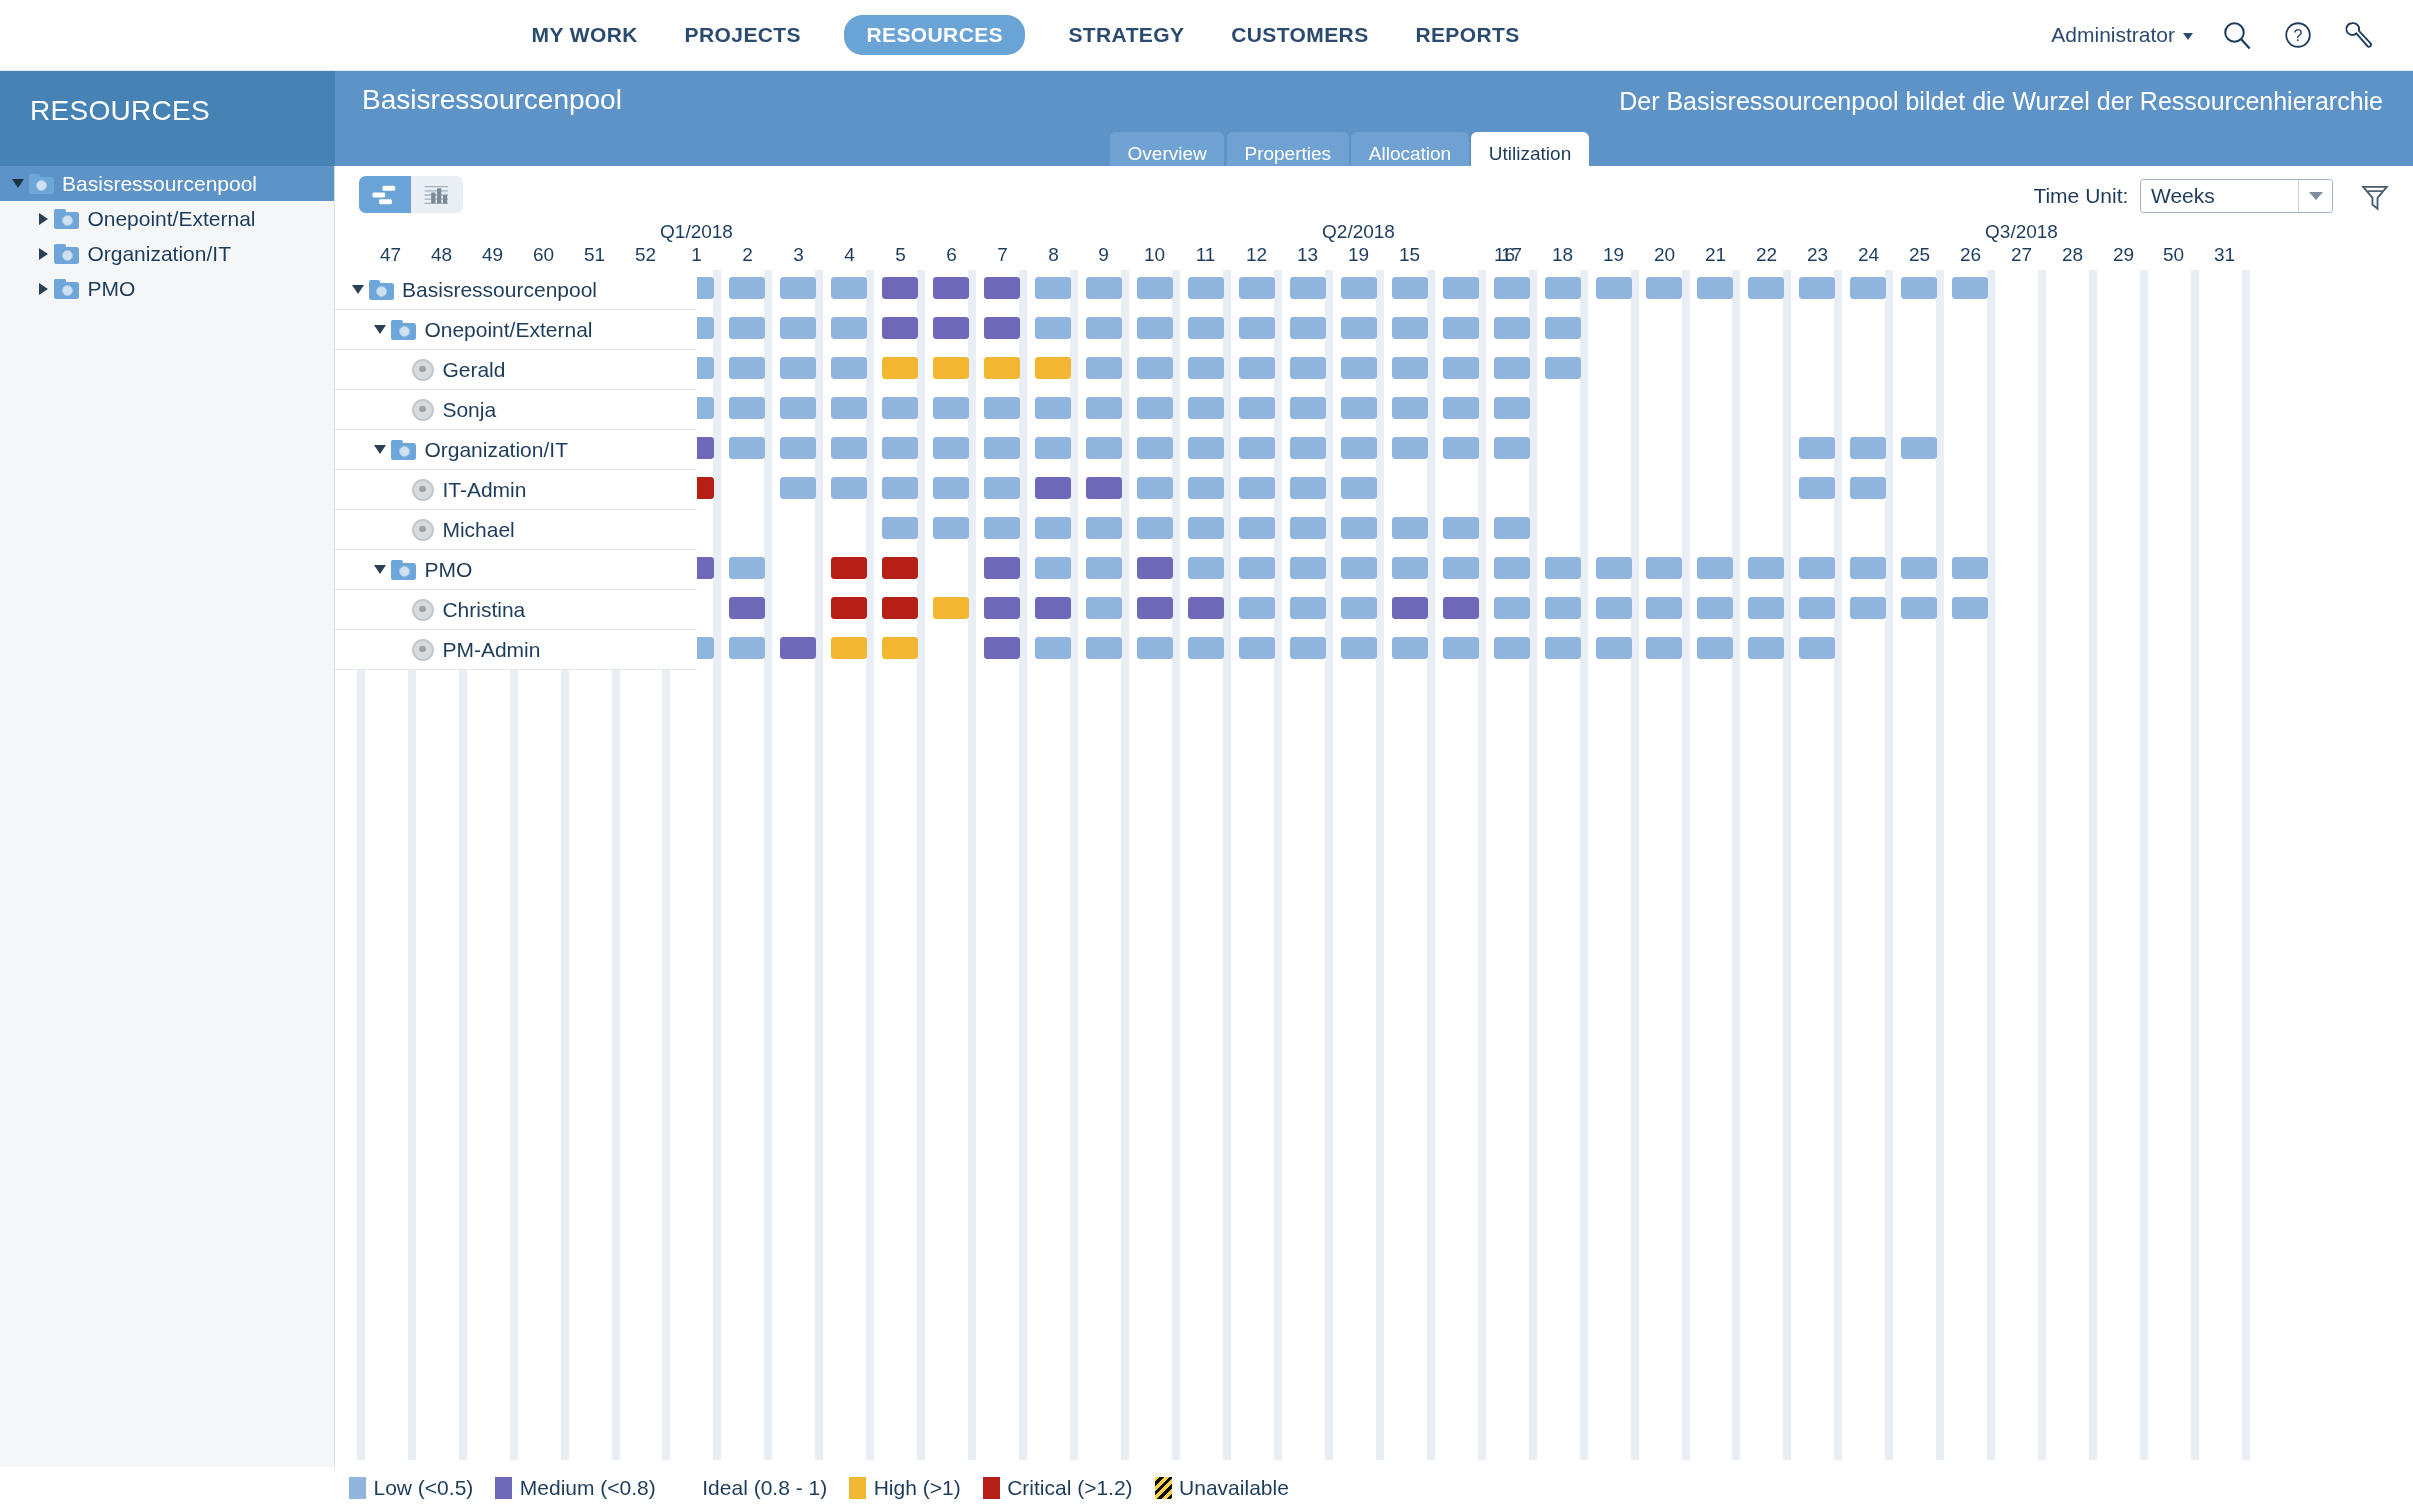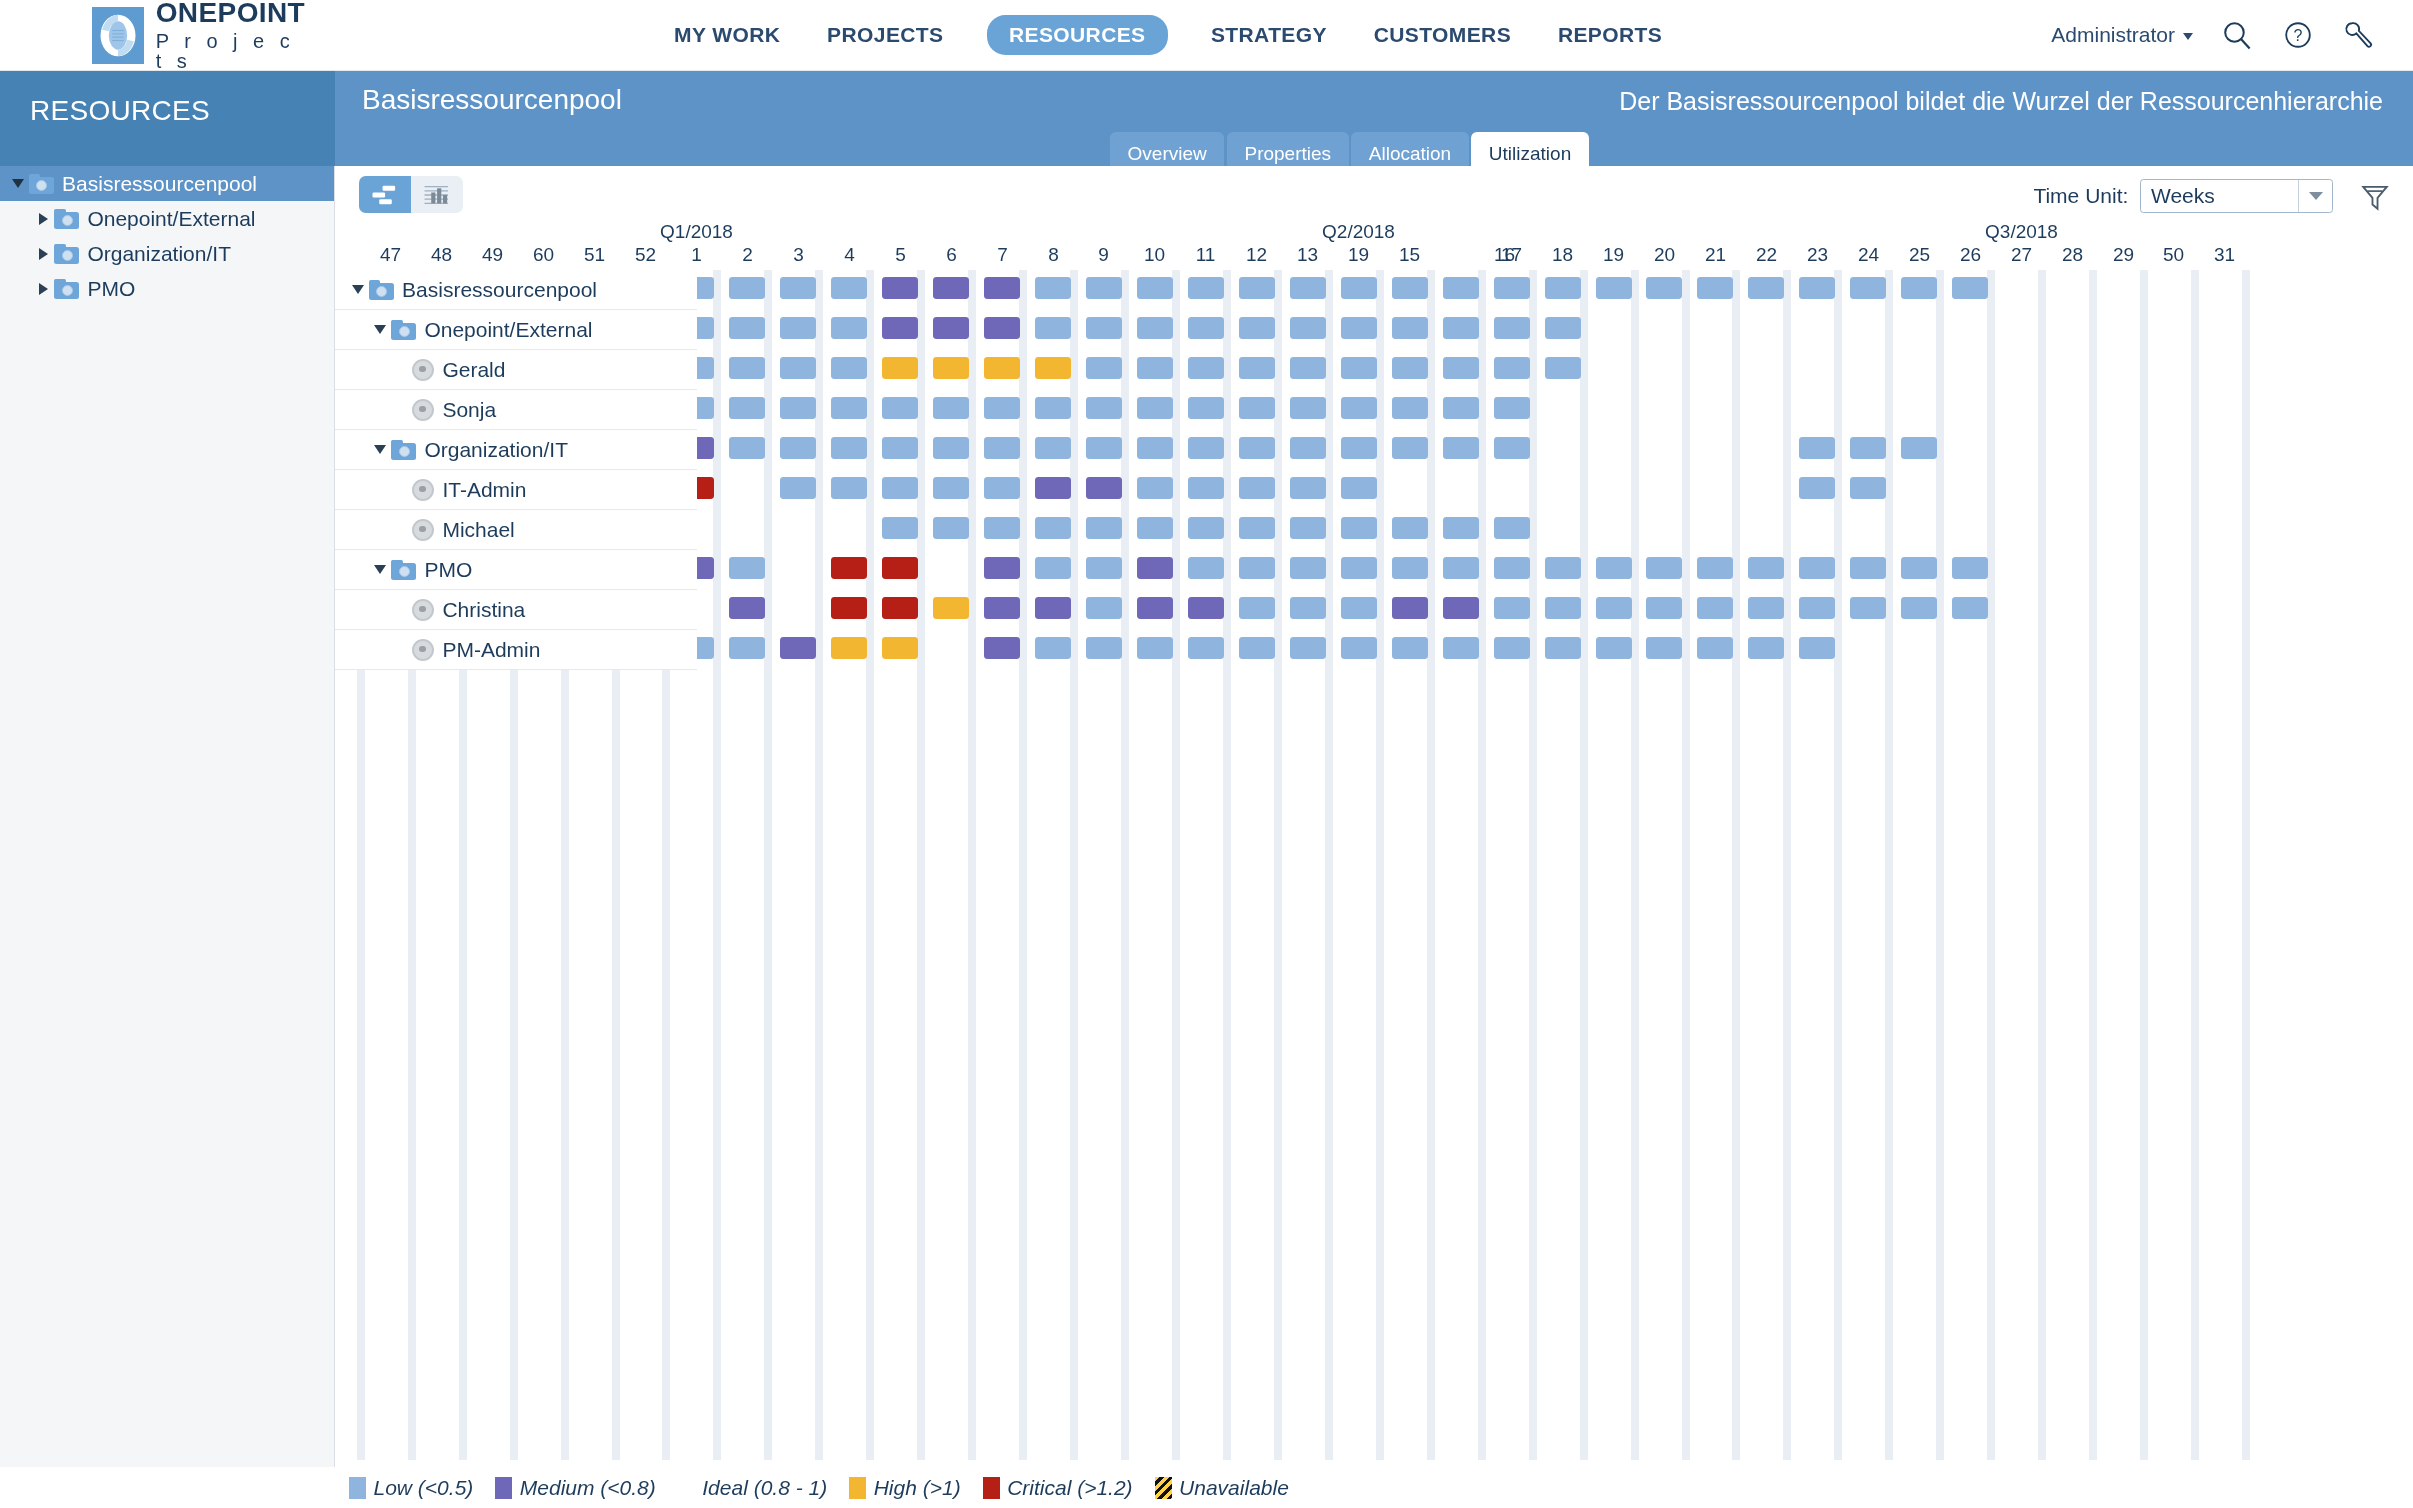--- a/index.html
+++ b/index.html
@@ -136,47 +136,27 @@
     border-bottom:0.8px solid #e4e9ee; background:#ffffff; z-index:3;
   }
   .cell { position:absolute; top:6.7px; height:22px; border-radius:3.4px; z-index:2; }
 
   
   #legend {
     position:absolute; left:-335px; bottom:0px; width:2413px; height:42px;
     display:flex; align-items:center; padding-left:349px; gap:22px;
     background:#ffffff;
   }
-  .lg-item { display:flex; align-items:center; gap:7.5px; font-size:21px; color:#1d3c5c;font-style:italic; }
+  .lg-item { display:flex; align-items:center; gap:7.5px; font-size:21px; color:#1d3c5c; }
   .lg-sw { width:17px; height:22px; flex:none; }
 </style>
 </head>
 <body>
 
 <div id="topnav">
-  <div id="logo">
-    <div class="logo-mark">
-      <svg width="40" height="45" viewBox="0 0 48 54">
-        <ellipse cx="24" cy="27" rx="21" ry="25" fill="#ffffff"></ellipse>
-        <ellipse cx="24" cy="27" rx="11" ry="17" fill="#9fc6e8"></ellipse>
-        <path d="M5 20 A21 25 0 0 1 24 2 L24 10 A13 17 0 0 0 13 22 Z" fill="#bfdcf2"></path>
-        <path d="M43 34 A21 25 0 0 1 24 52 L24 44 A13 17 0 0 0 35 32 Z" fill="#bfdcf2"></path>
-        <g stroke="#7fb0dc" stroke-width="1.4">
-          <line x1="17" y1="21" x2="31" y2="21"></line>
-            <line x1="17" y1="25" x2="31" y2="25"></line>
-          <line x1="17" y1="29" x2="31" y2="29"></line>
-            <line x1="17" y1="33" x2="31" y2="33"></line>
-        </g>
-      </svg>
-    </div>
-    <div class="logo-text">
-      <div class="logo-top">ONEPOINT</div>
-      <div class="logo-sub">P r o j e c t s</div>
-    </div>
-  </div>
 
   <div id="mainmenu">
       <div class="menu-item">MY WORK</div>
       <div class="menu-item">PROJECTS</div>
       <div class="menu-item active">RESOURCES</div>
       <div class="menu-item">STRATEGY</div>
       <div class="menu-item">CUSTOMERS</div>
       <div class="menu-item">REPORTS</div>
     </div>
 

